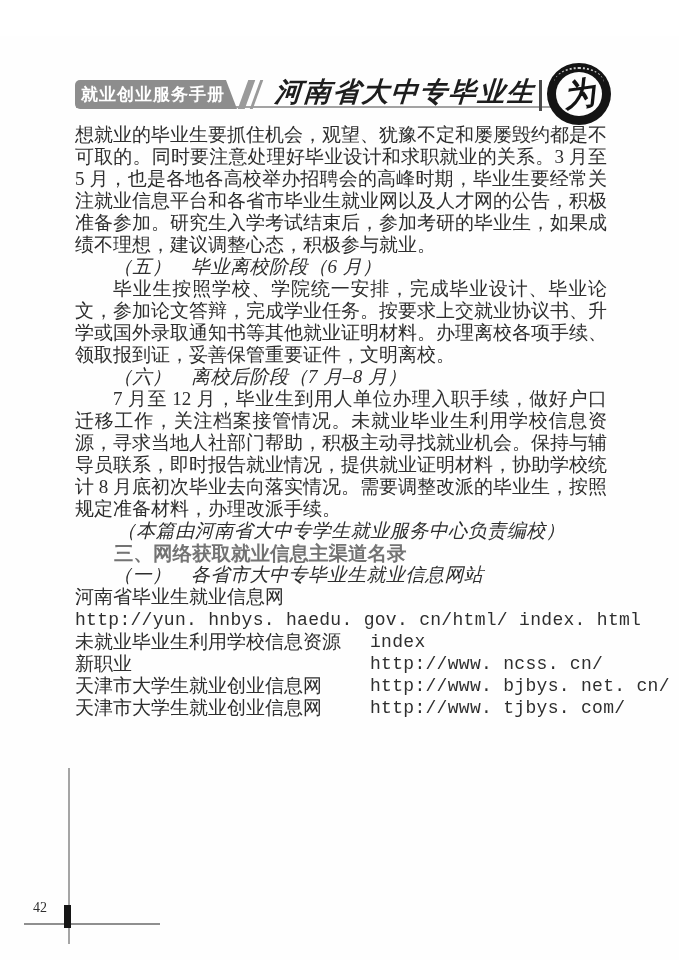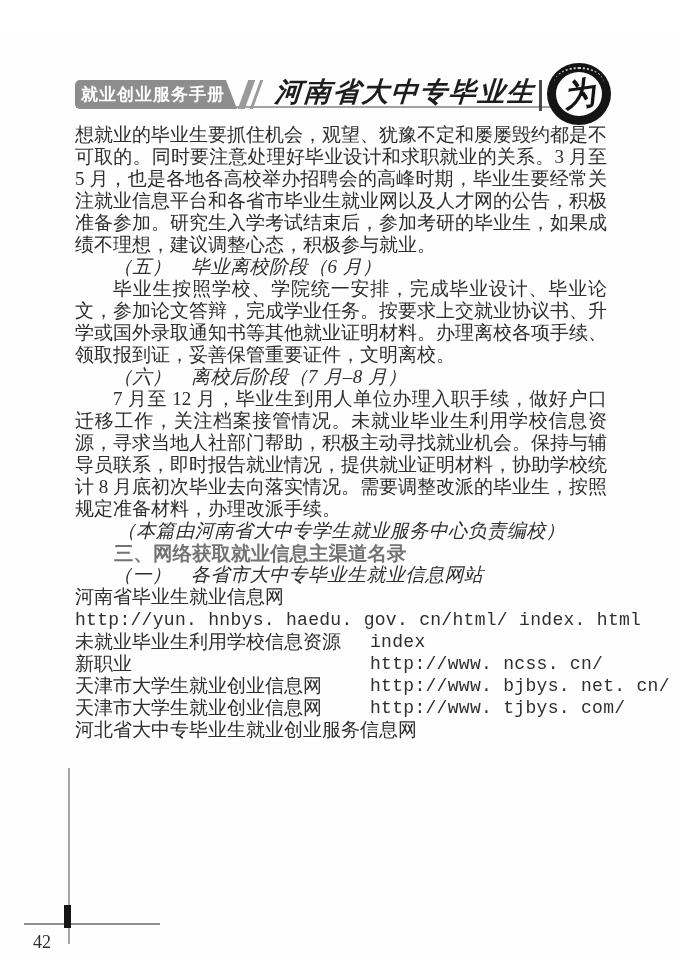--- a/index.html
+++ b/index.html
@@ -86,21 +86,21 @@
   .site-name { display:inline-block; }
   .site-name.col { width:295px; flex:0 0 295px; }
   .site-url {
     font-family:Liberation Mono, monospace;
     font-size:18px; letter-spacing:0.3px; white-space:nowrap;
   }
   .url-own-line { display:block; text-align:right; }
 
   
   .page-number {
-    position:absolute; left:33px; top:896px; font-size:18px; color:#2e2e2e;font-family:Liberation Serif, serif;
+    position:absolute; left:33px; top:864px; font-size:14px; color:#2e2e2e;font-family:Liberation Serif, serif;
   }
   .footer-hline {
     position:absolute; left:24px; top:887px; width:136px; height:2px;
     background:#8f8f8f;
   }
   .fold-vline {
     position:absolute; left:68px; top:732px; width:2px; height:176px;
     background:#a5a5a5;
   }
   .footer-tick {
@@ -160,23 +160,20 @@
         <span class="site-url">http://www. ncss. cn/</span>
       </div>
       <div class="site-row">
         <span class="site-name col">天津市大学生就业创业信息网</span>
         <span class="site-url">http://www. bjbys. net. cn/</span>
       </div>
       <div class="site-row">
         <span class="site-name col">天津市大学生就业创业信息网</span>
         <span class="site-url">http://www. tjbys. com/</span>
       </div>
-      <div class="site-row">
-        <span class="site-name">河北省大中专毕业生就业创业服务信息网</span>
-      </div>
     </div>
   </div>
 
   <div class="fold-vline"></div>
   <div class="page-number">42</div>
   <div class="footer-hline"></div>
   <div class="footer-tick"></div>
   <div class="bottom-band"></div>
 
 </div>

